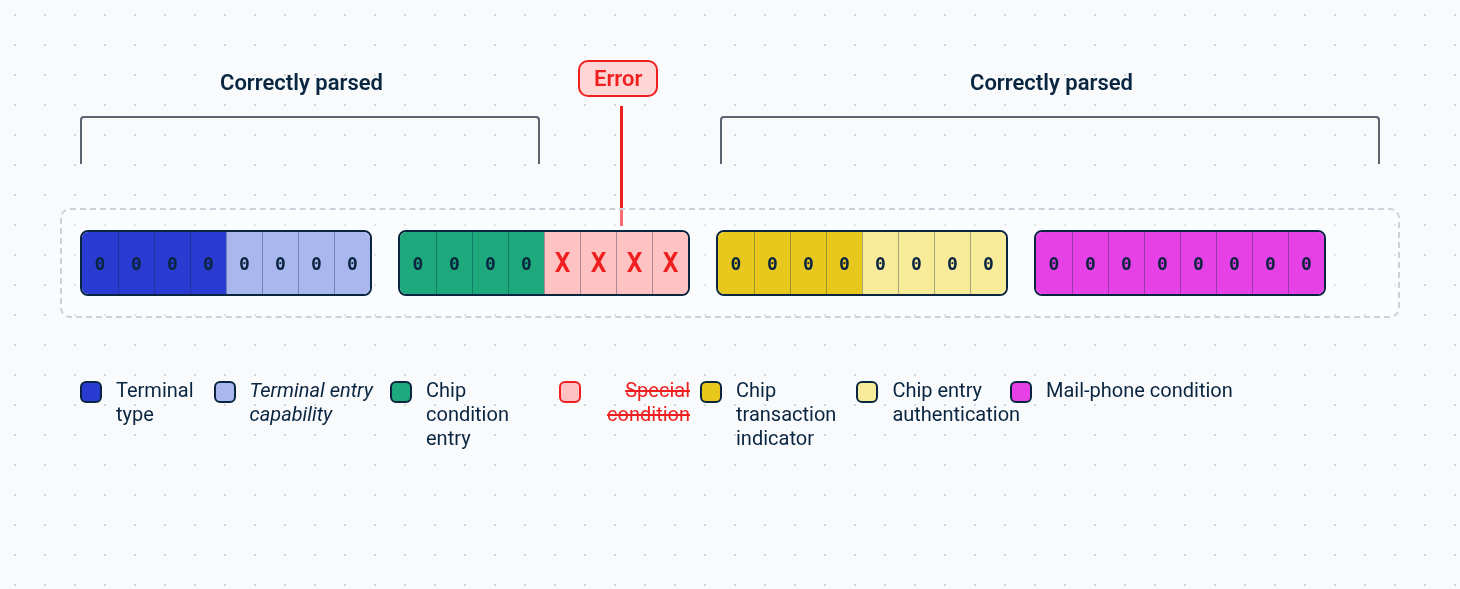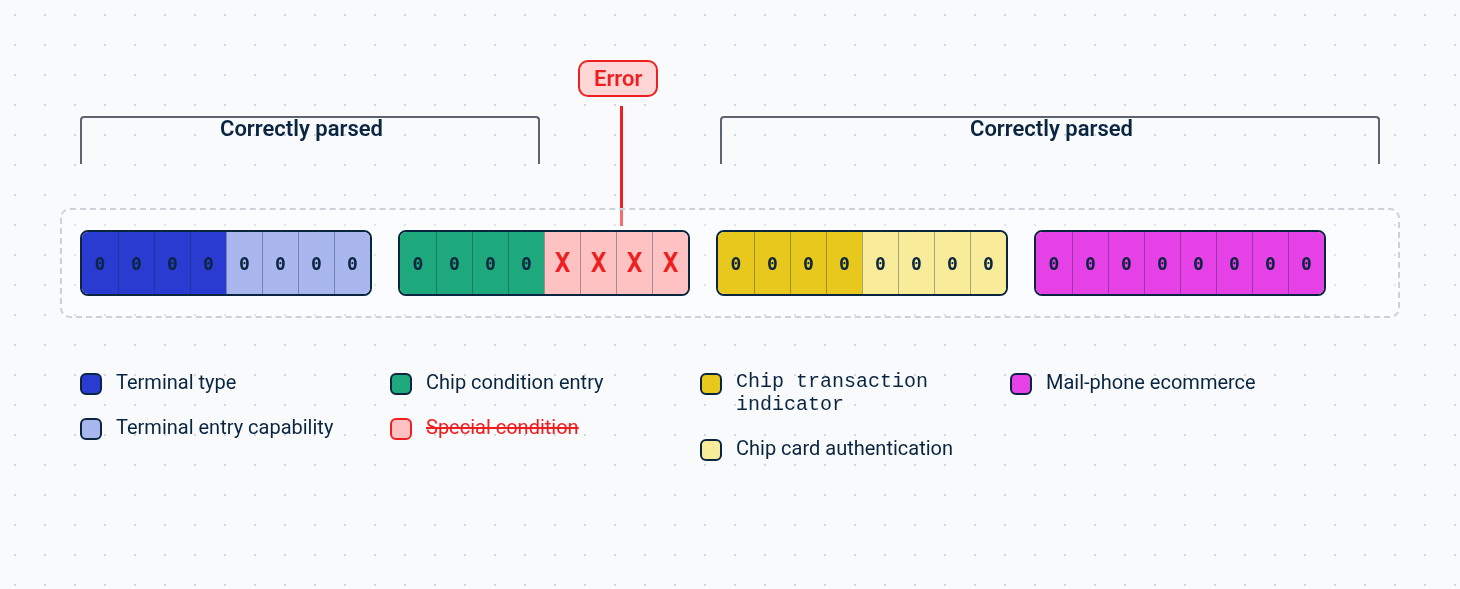--- a/index.html
+++ b/index.html
@@ -11,21 +11,20 @@
       #f8fafc;
     width:1460px;
     height:589px;
     position:relative;
     color:#0a2540;
   }
   .labels-row { position:absolute; top:70px; left:0; right:0; height:30px; }
   .range-label {
     position:absolute; font-size:22px; font-weight:600; color:#0a2540;
     white-space:nowrap;
-    margin-top:46px;
   }
   .error-badge {
     position:absolute;
     border:2px solid #f01f1f;
     background:#ffd6d6;
     color:#f01f1f;
     font-weight:600;
     font-size:22px;
     padding:4px 14px;
     border-radius:10px;
@@ -97,21 +96,21 @@
     gap:14px;
   }
   .swatch {
     width:22px; height:22px;
     border:2px solid #0a2540;
     border-radius:6px;
     flex:0 0 auto;
     margin-top:3px;
   }
   .strike { text-decoration: line-through; color:#f01f1f; }
-  .col { display:flex; flex-direction:column; gap:20px; }
+  .col { display:flex; flex-direction:row; gap:20px;margin-top:8px; }
 </style>
 </head>
 <body>
 
 <div class="labels-row">
   <div class="range-label" style="left:220px">Correctly parsed</div>
   <div class="error-badge" style="left:578px; top:-10px">Error</div>
   <div class="range-label" style="left:970px">Correctly parsed</div>
 </div>
 
@@ -164,42 +163,42 @@
   </div>
 
 <div class="legend">
   <div class="col">
       <div class="legend-item">
         <div class="swatch" style="background: rgb(42, 59, 209);"></div>
         <div style="max-width: 240px;">Terminal type</div>
       </div>
       <div class="legend-item">
         <div class="swatch" style="background: rgb(170, 182, 238);"></div>
-        <div style="max-width: 240px;">Terminal entry capability</div>
+        <div style="max-width: 240px; font-style: italic;">Terminal entry capability</div>
       </div>
     </div>
   <div class="col">
       <div class="legend-item">
         <div class="swatch" style="background: rgb(30, 169, 124);"></div>
         <div style="max-width: 240px;">Chip condition entry</div>
       </div>
       <div class="legend-item">
         <div class="swatch" style="background: rgb(255, 194, 194); border-color: rgb(240, 31, 31);"></div>
         <div style="max-width: 240px; text-align: right;"><span class="strike">Special condition</span></div>
       </div>
     </div>
   <div class="col">
       <div class="legend-item">
         <div class="swatch" style="background: rgb(232, 200, 29);"></div>
-        <div style="max-width: 240px; font-family: Liberation Mono, monospace;">Chip transaction indicator</div>
+        <div style="max-width: 240px;">Chip transaction indicator</div>
       </div>
       <div class="legend-item">
         <div class="swatch" style="background: rgb(248, 236, 154);"></div>
-        <div style="max-width: 240px;">Chip card authentication</div>
+        <div style="max-width: 240px;">Chip entry authentication</div>
       </div>
     </div>
   <div class="col">
       <div class="legend-item">
         <div class="swatch" style="background: rgb(230, 65, 230);"></div>
-        <div style="max-width: 240px;">Mail-phone ecommerce</div>
+        <div style="max-width: 240px;">Mail-phone condition</div>
       </div>
     </div>
 </div>
 
 </body></html>

